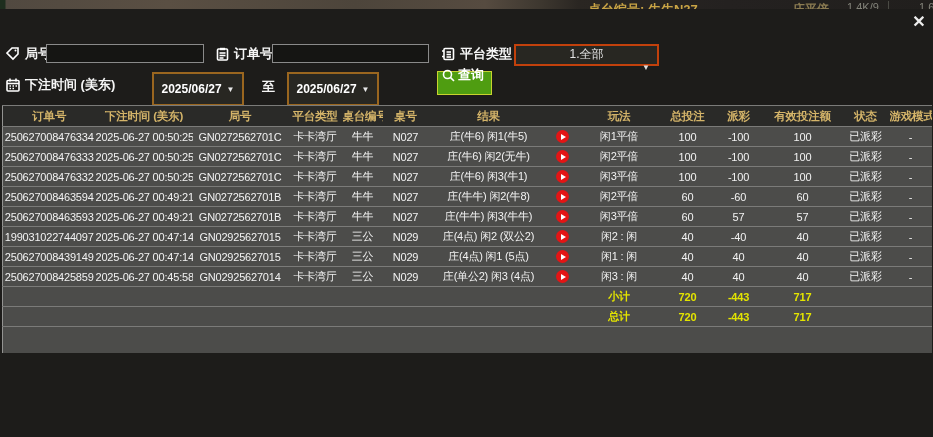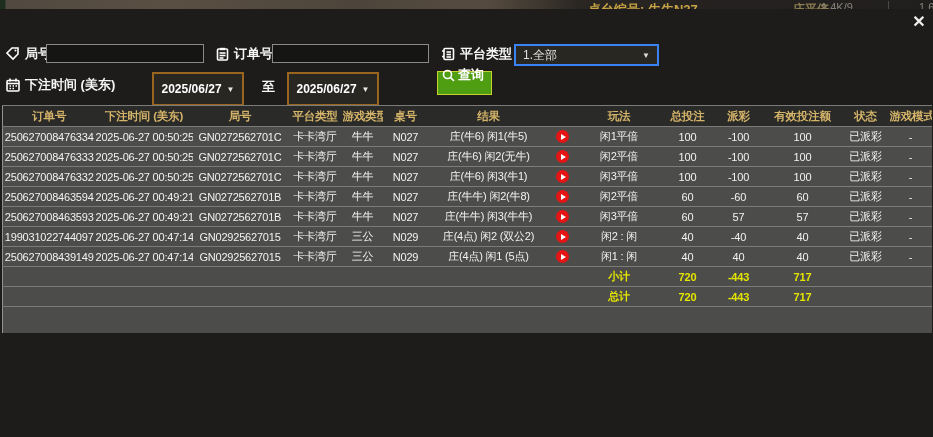--- a/index.html
+++ b/index.html
@@ -14,21 +14,21 @@
   .top-strip {
     position: absolute; top: 0; left: 0; width: 933px; height: 9px;
     overflow: hidden;
     background: linear-gradient(90deg,
       #1e2e1e 0px, #1e2e1e 5px, #514940 6px, #5a4f43 18%, #4d453b 38%,
       #564b40 52%, #3d372f 58%, #2a2622 62%, #242120 78%, #211f1d 100%);
   }
   .top-strip span { position: absolute; top: 1px; white-space: nowrap; }
   .strip-table-label { left: 588px; color: #c9a445; font-weight: bold; font-size: 13px; }
   .strip-bet-name    { left: 793px; color: #8c7c52; font-weight: bold; font-size: 12px; }
-  .strip-odds-1      { left: 821px; color: #83837a; font-size: 11px; }
+  .strip-odds-1      { left: 847px; color: #83837a; font-size: 11px; }
   .strip-odds-2      { left: 896px; color: #83837a; font-size: 11px; margin-left: 23px; }
   .strip-divider     { position:absolute; left: 888px; top: 0; width: 1px; height: 9px; background: #4a4a44; }
 
   
   .close-btn {
     position: absolute; top: 13px; right: 5px; width: 18px; height: 18px;
     color: #eeeeee; font-size: 16px; font-weight: bold; line-height: 18px;
     text-align: center; cursor: pointer;
   }
 
@@ -36,23 +36,23 @@
   .fgroup { position: absolute; display: flex; align-items: center; gap: 5px; }
   .flabel { font-size: 13px; font-weight: bold; color: #f5f5f5; white-space: nowrap; }
   .ficon  { display: inline-flex; }
   .txt-input {
     position: absolute; height: 19px; background: #151513;
     border: 1px solid #8a8a8a; color: #ddd; font-size: 12px; padding: 0 5px;
     font-family: "Liberation Sans", sans-serif; outline: none;
   }
   .dropdown {
     position: absolute; left: 514px; top: 44px; width: 145px; height: 22px;
-    background: #282722; border: 2px solid #3b82f6;
+    background: #282722; border: 2px solid #c2410c;
     display: flex; align-items: center; font-size: 12px; color: #e3e3e3;
-    padding: 0 7px; cursor: pointer;
+    padding: 0 7px; cursor: pointer; flex-direction: column;
   }
   .dropdown .arrow { margin-left: auto; font-size: 8px; color: #dddddd; }
   .date-btn {
     position: absolute; width: 92px; height: 34px;
     background: #282722; border: 2px solid #9a661f;
     display: flex; align-items: center; justify-content: center; gap: 5px;
     color: #ffffff; font-size: 12px; font-weight: bold; cursor: pointer;
   }
   .date-btn .arrow { font-size: 8px; color: #e8e8e8; }
   .search-btn {
@@ -202,21 +202,21 @@
       <col style="width:78px">
     <col style="width:48px">
       <col style="width:42px">
   </colgroup>
   <thead>
     <tr>
         <th>订单号</th>
         <th>下注时间 (美东)</th>
         <th>局号</th>
         <th>平台类型</th>
-        <th>游戏类型</th>
+        <th>桌台编号</th>
         <th>桌号</th>
         <th>结果</th>
         <th></th>
         <th>玩法</th>
         <th>总投注</th>
         <th>派彩</th>
         <th>有效投注额</th>
         <th>状态</th>
         <th>游戏模式</th>
       </tr>
@@ -350,20 +350,38 @@
             <i></i>
           </span></td>
     <td>闲1 : 闲</td>
     <td>40</td>
     <td class="win">40</td>
     <td>40</td>
     <td class="status">已派彩</td>
     <td>-</td>
   </tr>
 
+  <tr>
+    <td>250627008425859</td>
+    <td>2025-06-27 00:45:58</td>
+    <td>GN02925627014</td>
+    <td>卡卡湾厅</td>
+    <td>三公</td>
+    <td>N029</td>
+    <td>庄(单公2) 闲3 (4点)</td>
+    <td><span class="play-btn">
+            <i></i>
+          </span></td>
+    <td>闲3 : 闲</td>
+    <td>40</td>
+    <td class="win">40</td>
+    <td>40</td>
+    <td class="status">已派彩</td>
+    <td>-</td>
+  </tr>
 
 
 </tbody>
   <tfoot>
     <tr>
       <td colspan="8"></td>
       <td class="sum">小计</td>
       <td class="sum">720</td>
       <td class="sum">-443</td>
       <td class="sum">717</td>

